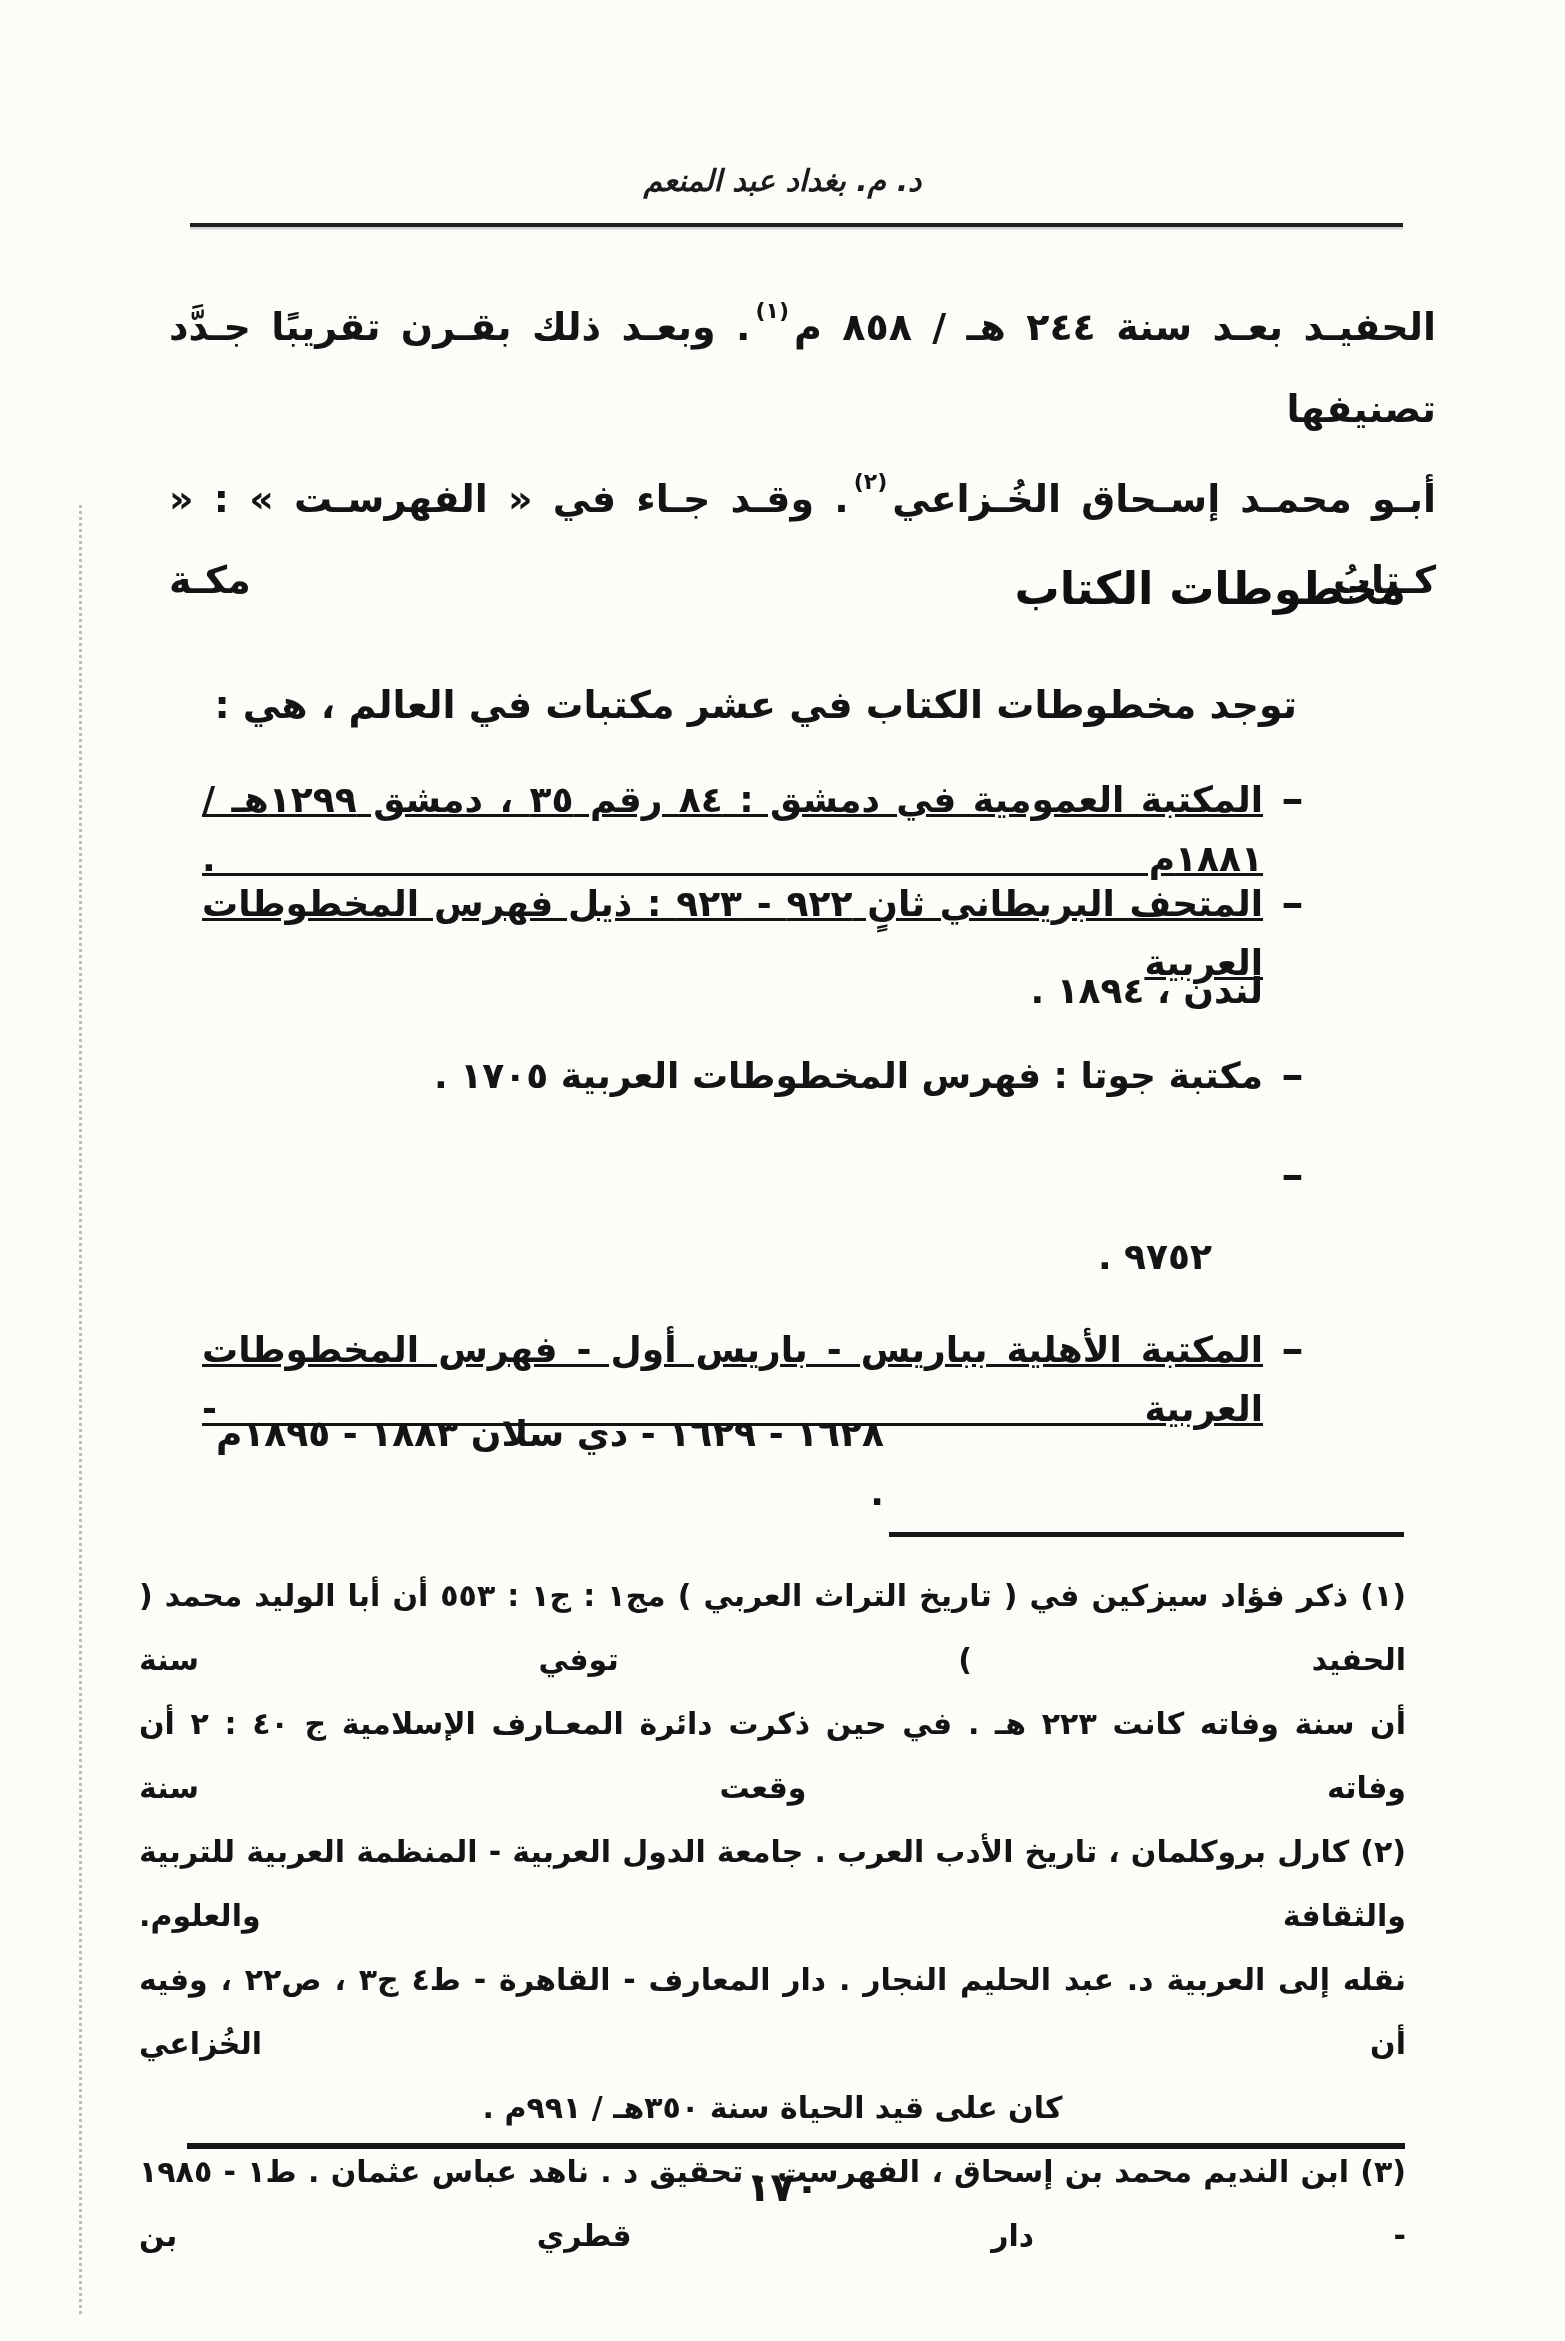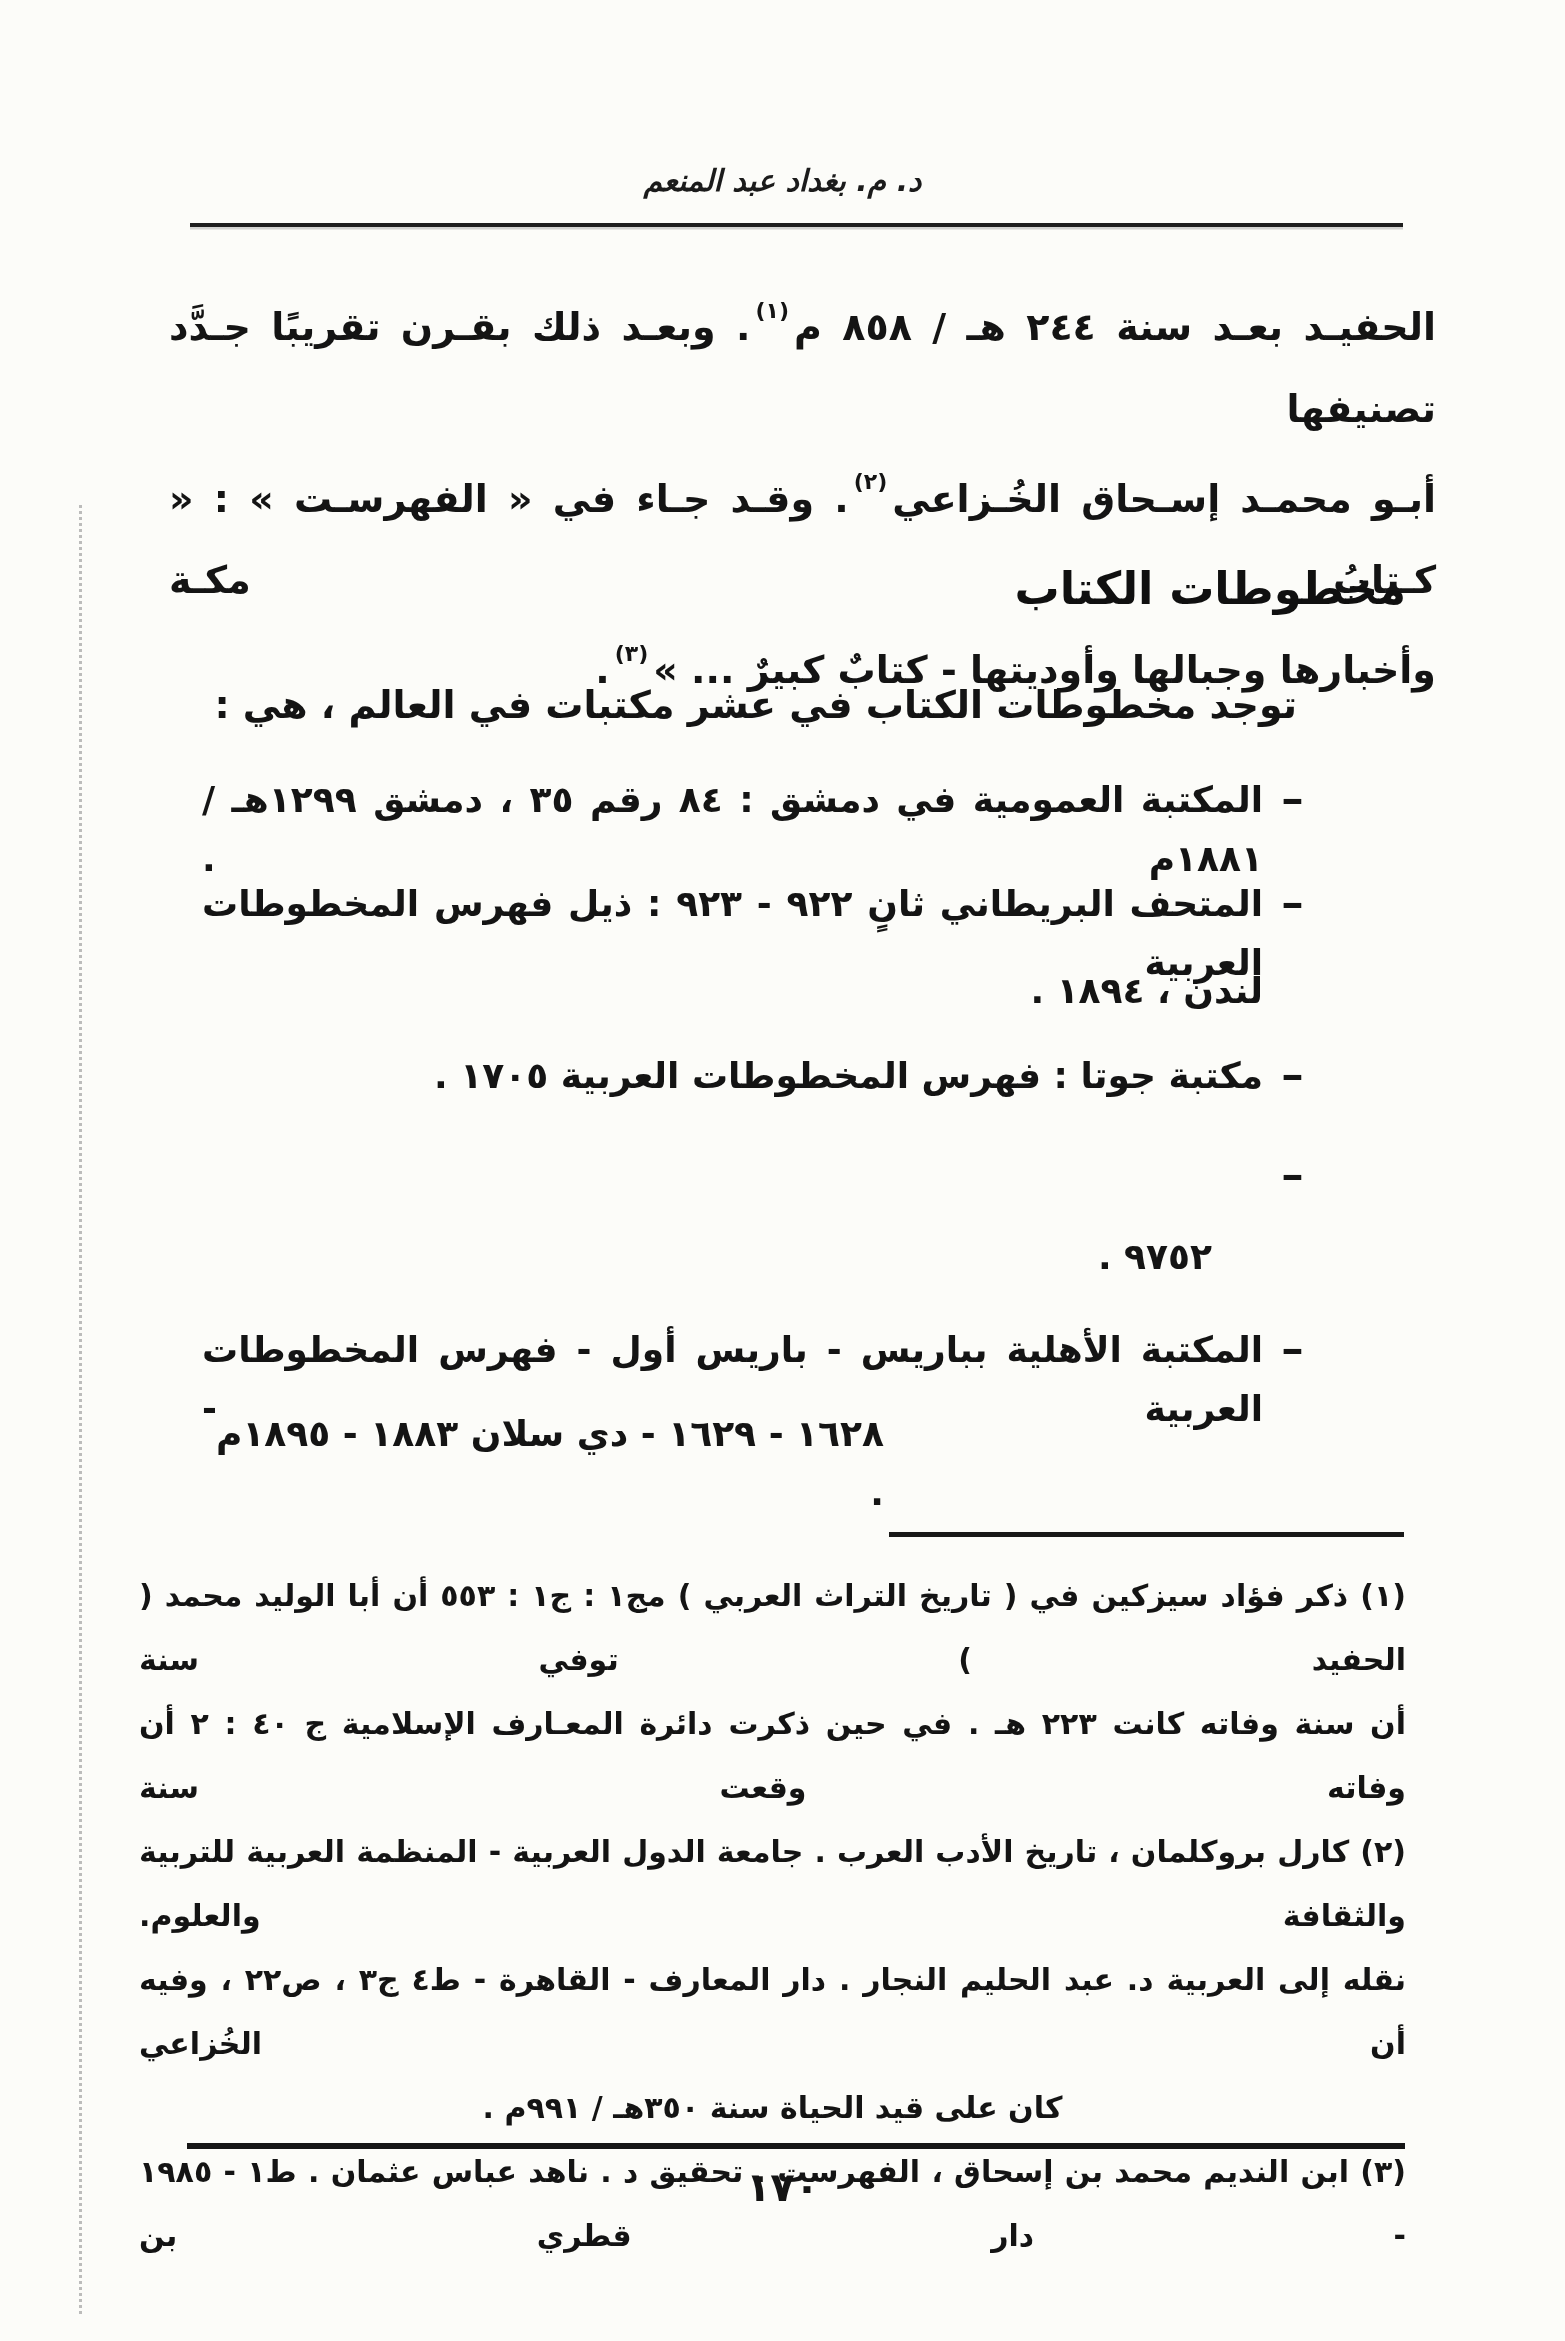--- a/index.html
+++ b/index.html
@@ -50,21 +50,21 @@
     position:absolute; left:139px; width:1267px;
     box-sizing:border-box; padding-right:84px; padding-left:63px;
     font-size:36px; font-weight:600; line-height:59px;
     display:flex;
   }
   .list-row .dash {
     flex:0 0 59px; text-align:center; font-weight:800;
     transform:scaleX(1.6); transform-origin:center;
   }
   .list-row .itext { flex:1 1 auto; text-align:right; }
-  .list-row .itext.full { text-align:justify; text-align-last:justify; }
+  .list-row .itext.full { text-align:justify; text-align-last:justify;text-decoration:underline; }
   .cont-row {
     position:absolute; left:139px; width:1267px;
     box-sizing:border-box; padding-left:63px;
     font-size:36px; font-weight:600; line-height:59px;
     text-align:right;
   }
   .fn-rule {
     position:absolute; top:1532px; left:889px; width:515px; height:5px;
     background:#181818;
   }
@@ -88,21 +88,20 @@
 <body>
 
 <div class="scan-edge"></div>
 
 <div class="author rtl">د. م. بغداد عبد المنعم</div>
 <div class="header-rule"></div>
 
 <div class="para rtl">
   <div class="line"><span>الحفيـد بعـد سنة ٢٤٤ هـ / ٨٥٨ م</span><span class="fnref">(١)</span><span>. وبعـد ذلك بقـرن تقريبًا جـدَّد تصنيفها</span></div>
   <div class="line"><span>أبـو محمـد إسـحاق الخُـزاعي</span><span class="fnref">(٢)</span><span>. وقـد جـاء في « الفهرسـت » : « كـتابُ مكـة</span></div>
-  <div class="line partial"><span>وأخبارها وجبالها وأوديتها - كتابٌ كبيرٌ ... »</span><span class="fnref">(٣)</span><span>.</span></div>
 </div>
 
 <div class="heading rtl">مخطوطات الكتاب</div>
 
 <div class="intro rtl">توجد مخطوطات الكتاب في عشر مكتبات في العالم ، هي :</div>
 
 <div class="list-row rtl" style="top:770px">
   <span class="dash">-</span>
   <span class="itext full">المكتبة العمومية في دمشق : ٨٤ رقم ٣٥ ، دمشق ١٢٩٩هـ /١٨٨١م .</span>
 </div>

